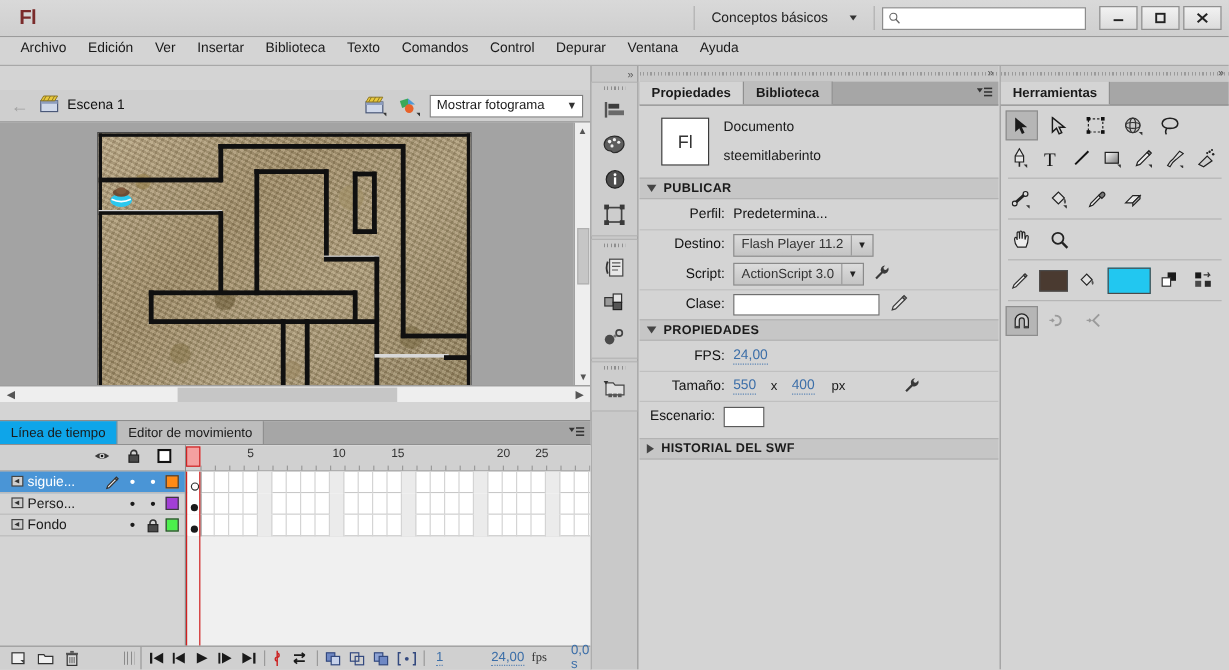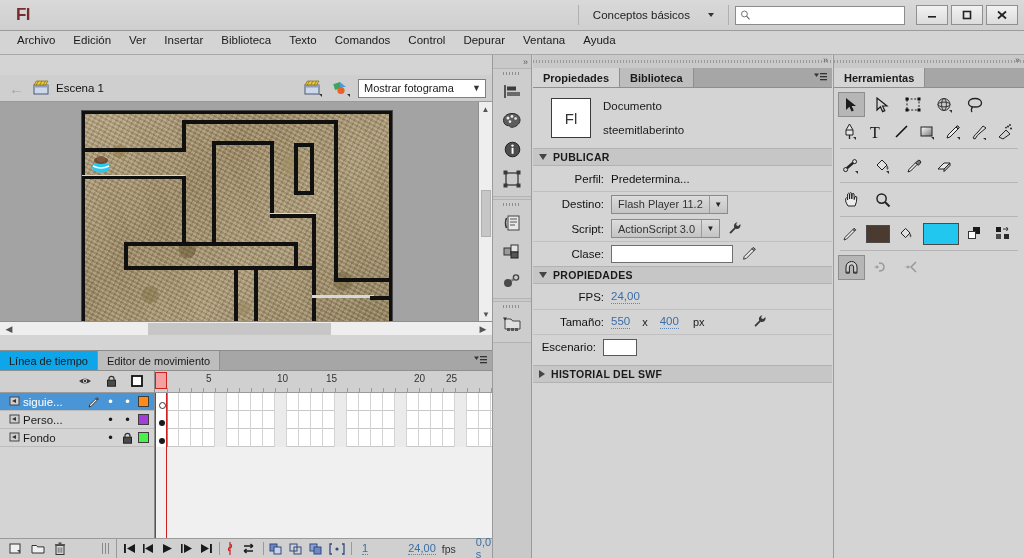--- a/index.html
+++ b/index.html
@@ -287,21 +287,21 @@
   .tl-footer {
     position:absolute; left:0; bottom:0; width:492px; height:20px;
     background:#d0d0d0; border-top:1px solid #9a9a9a; display:flex; align-items:center;
   }
   .tlf-left { width:155px; display:flex; align-items:center; gap:9px; padding-left:9px; }
   .tlf-grip { margin-left:auto; margin-right:5px; width:9px; height:11px;
     background-image:repeating-linear-gradient(90deg,#8a8a8a 0 1px,transparent 1px 3px); }
   .tlf-right { flex:1; display:flex; align-items:center; gap:6px; padding-left:6px; border-left:1px solid #9a9a9a; height:100%; }
   .tlf-sep { width:1px; height:13px; background:#9a9a9a; }
   .tlf-num { color:#3b6ea8; font-size:11px; border-bottom:1px dotted #5d86b5; }
-  .tlf-lbl { font-size:10.5px; color:#333; }
+  .tlf-lbl { font-size:10.5px; color:#333;font-family:Liberation Serif, serif; }
   .xpbtn { cursor:pointer; display:flex; align-items:center; }
 </style>
 </head>
 <body>
 
 <div id="app">
 
   <div class="titlebar">
     <div class="fl-logo">Fl</div>
     <div class="tb-spacer"></div>

